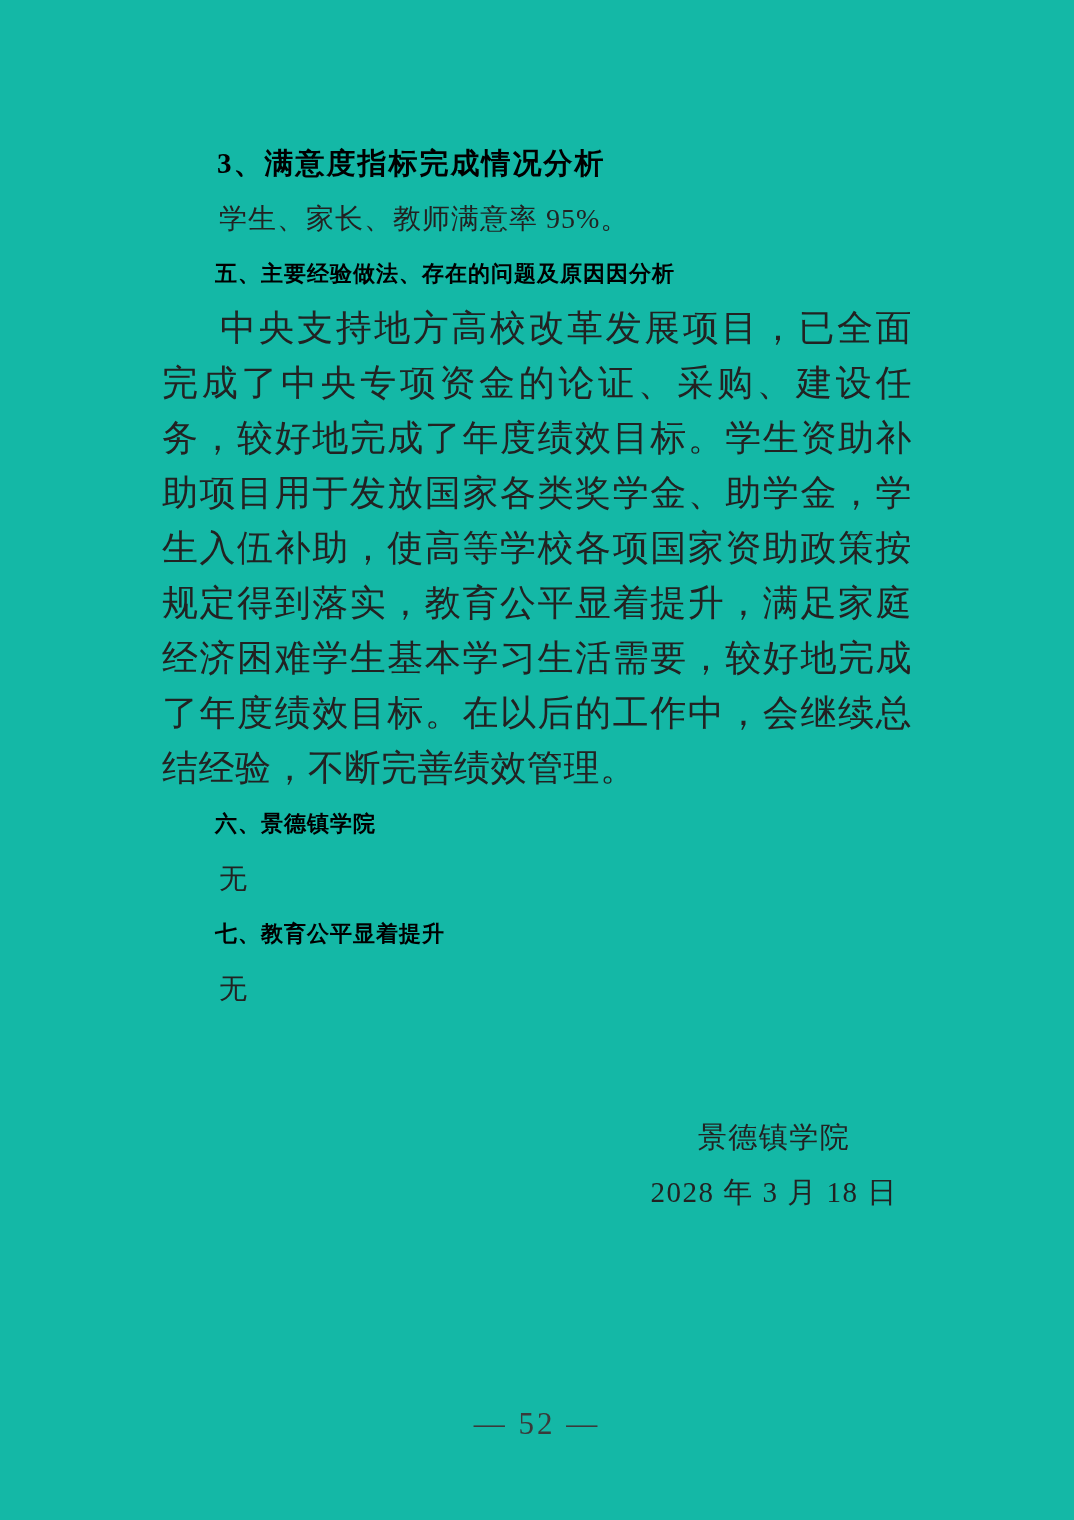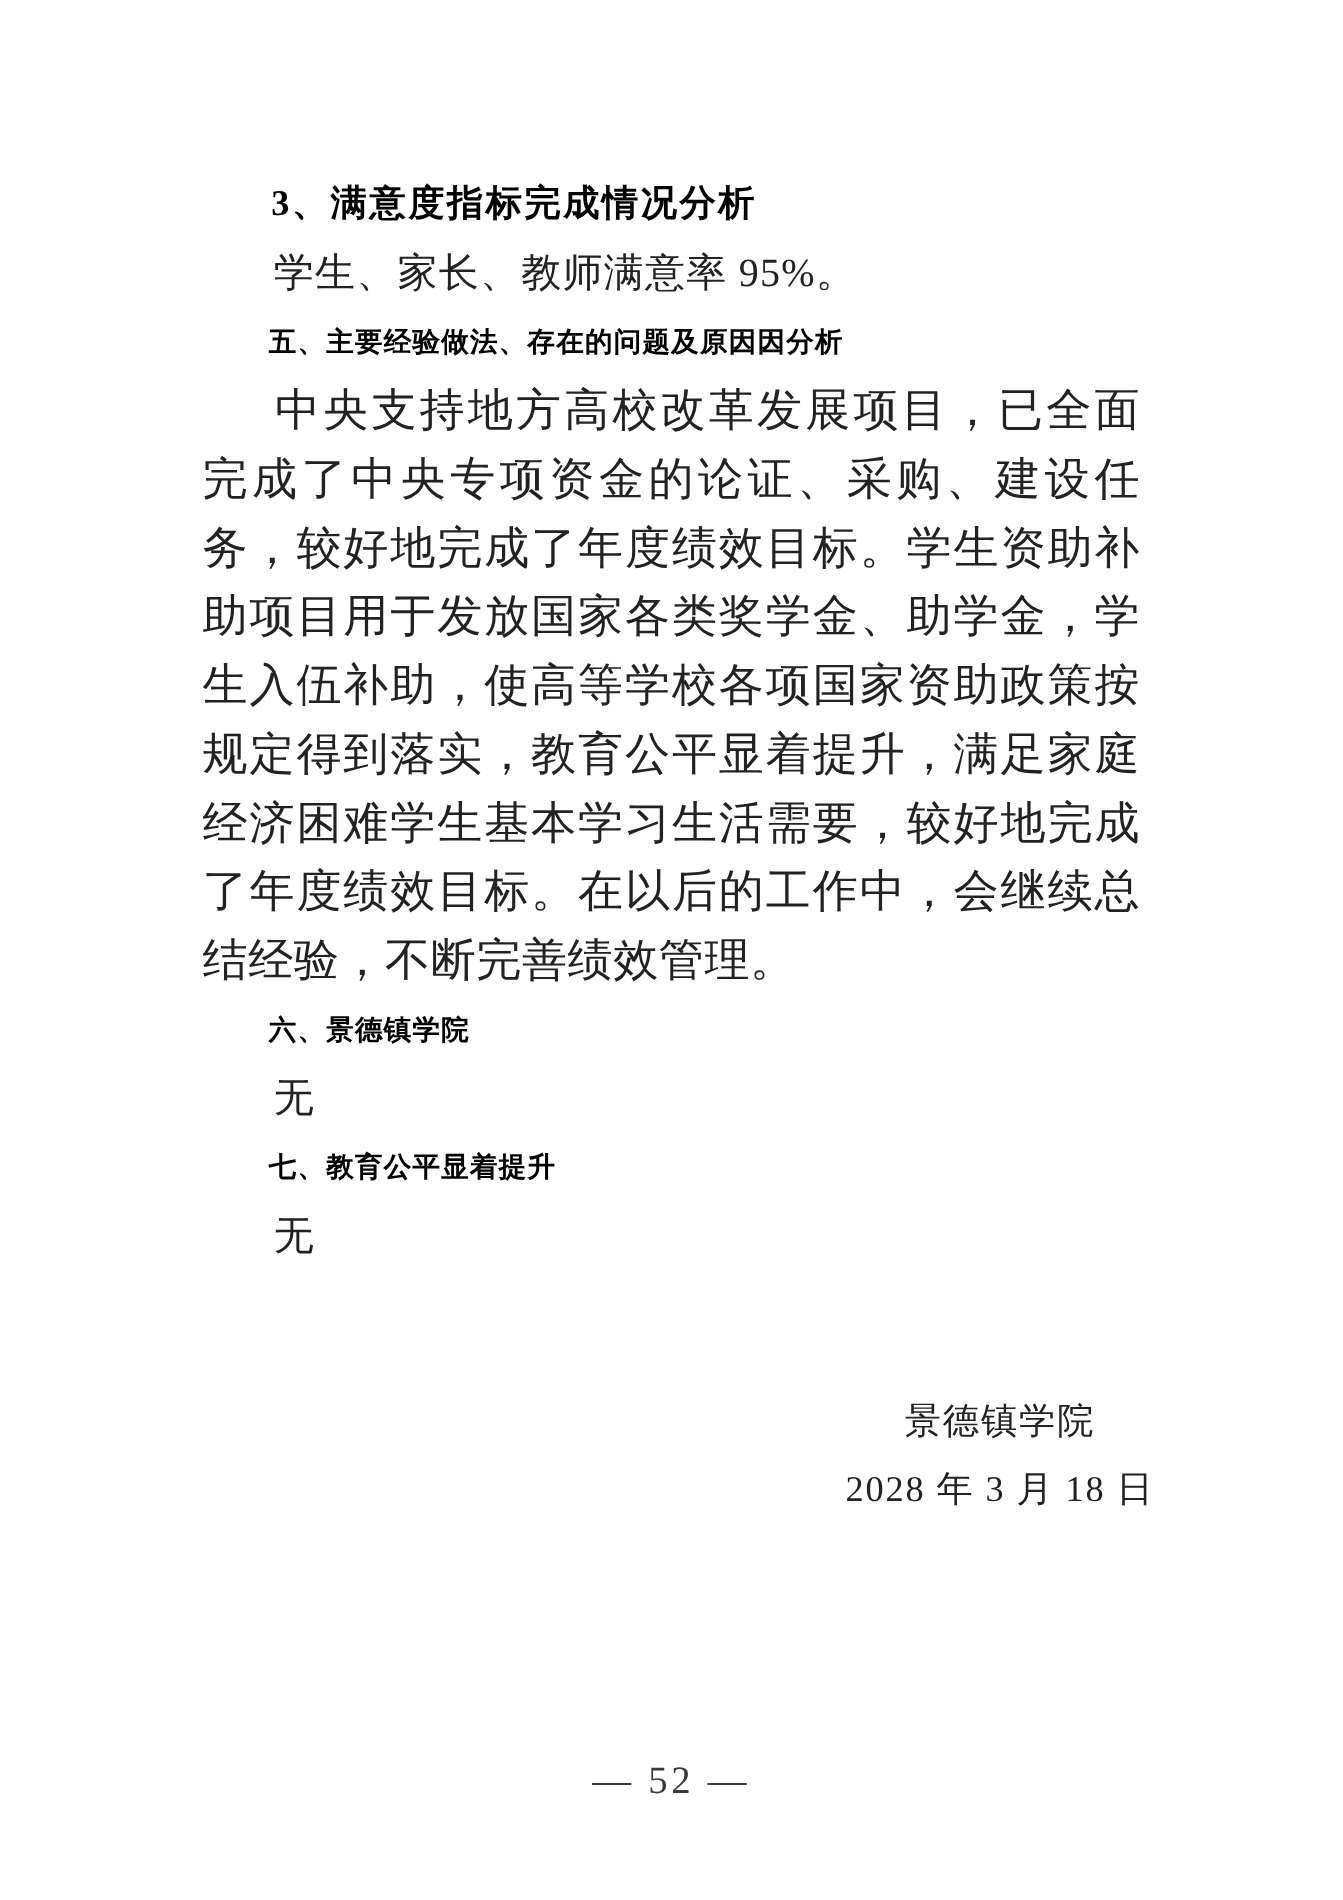--- a/index.html
+++ b/index.html
@@ -5,33 +5,33 @@
   html, body {
     margin: 0;
     padding: 0;
     background: #9e9e9e;
   }
   .page {
     position: relative;
     width: 1074px;
     height: 1520px;
     margin: 0 auto;
-    background: #ffffff;
+    background: #14b8a6;
     overflow: hidden;
     font-family: "Liberation Serif", serif;
     color: #222222;
   }
   .content {
     position: absolute;
     left: 162px;
     top: 136px;
     width: 750px;
   }
   .line {
-    font-size: 32px;
+    font-size: 28px;
     line-height: 55px;
     letter-spacing: 1px;
   }
   .indent {
     text-indent: 57px;
   }
   
   .h-kai {
     font-family: "Liberation Serif", serif;
     font-weight: 700;
@@ -57,21 +57,21 @@
     line-height: 55px;
     letter-spacing: 0.5px;
     text-align: justify;
     text-justify: inter-character;
     text-indent: 58px;
     color: #222222;
   }
   .signature {
     position: absolute;
     top: 1110px;
-    left: 600px;
+    left: 574px;
     width: 400px;
     text-align: center;
     font-size: 29px;
     line-height: 55px;
     letter-spacing: 1.5px;
     color: #222222;
   }
   .footer {
     position: absolute;
     top: 1406px;

